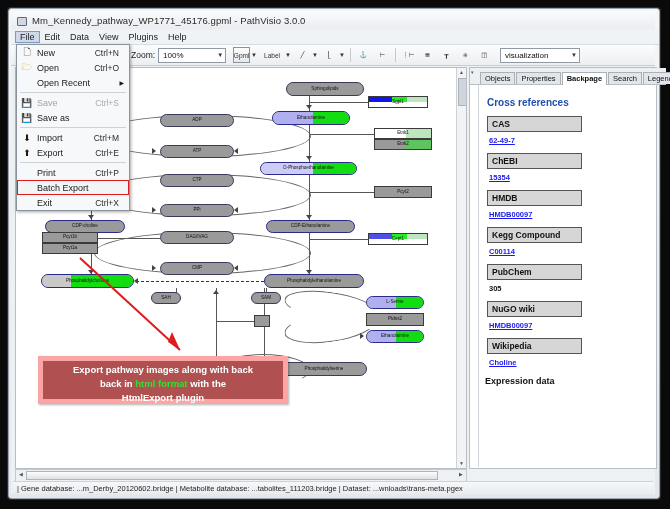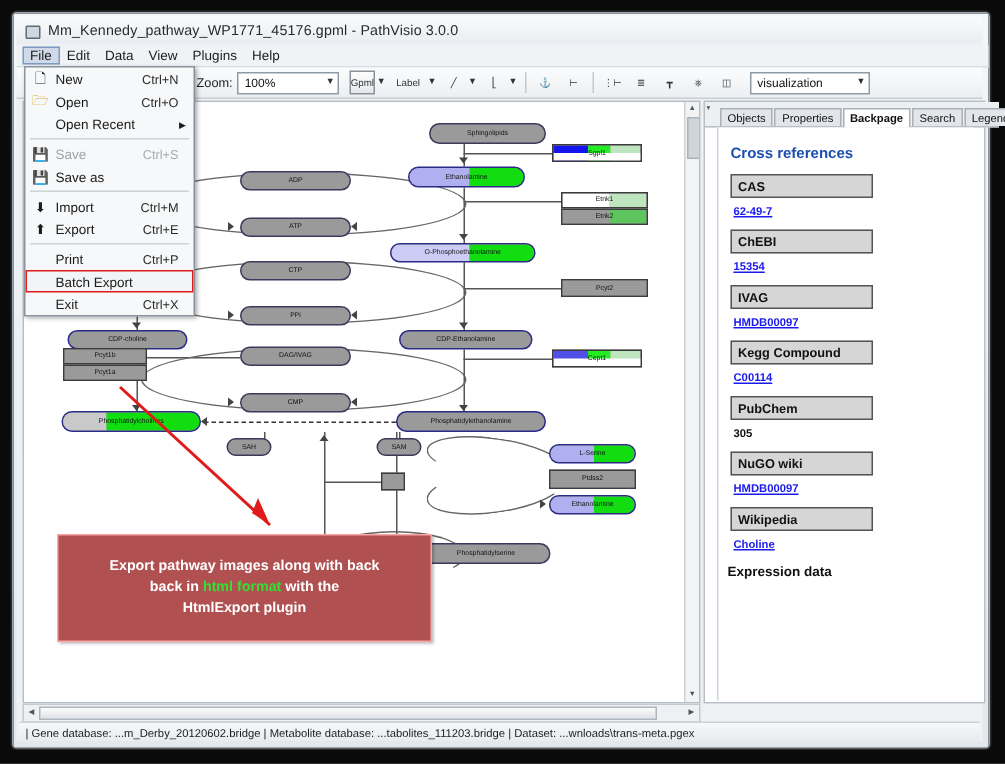--- a/index.html
+++ b/index.html
@@ -85,22 +85,22 @@
   .arrowlf{position:absolute;width:0;height:0;border-top:3px solid transparent;
       border-bottom:3px solid transparent;border-right:4px solid #444;}
   .loop{position:absolute;border:1.1px solid #666;border-radius:50%;background:transparent;}
   .curve{position:absolute;border:1.1px solid #666;background:transparent;border-radius:50%;}
   .dashline{position:absolute;height:0;border-top:1.1px dashed #333;}
 
   
   .sel-h{position:absolute;width:3.4px;height:3.4px;background:#ffe600;border:1px solid #333;}
 
   
-  .callout{position:absolute;left:22px;top:288px;width:250px;height:72px;
-      background:#b05050;border:1px solid #fca5a5;color:#fff;display:flex;align-items:center;
+  .callout{position:absolute;left:22px;top:288px;width:250px;height:48px;
+      background:#b05050;border:5px solid #fca5a5;color:#fff;display:flex;
       justify-content:center;text-align:center;font-size:9.5px;font-weight:bold;line-height:1.45;
       padding:2px 6px;box-sizing:border-box;z-index:20;box-shadow:1px 1px 2px rgba(0,0,0,.3);}
   .callout .hl{color:#33e033;}
   .redarrow{position:absolute;z-index:19;}
 
   
   .sidepanel{position:absolute;left:458px;top:56px;width:186px;height:400px;
       background:#ffffff;border:1px solid #b7bec5;}
   .tabstrip{position:absolute;left:0;top:0;width:186px;height:16px;background:#edf0f3;
       display:flex;align-items:flex-end;padding-left:10px;border-bottom:1px solid #b7bec5;}
@@ -485,21 +485,21 @@
      </div>
      <div class="panel-body">
        <div class="xref-title">Cross references</div>
 
        <div class="xref-hdr">CAS</div>
        <div class="xref-val">62-49-7</div>
 
        <div class="xref-hdr">ChEBI</div>
        <div class="xref-val">15354</div>
 
-       <div class="xref-hdr">IVAG</div>
+       <div class="xref-hdr">HMDB</div>
        <div class="xref-val">HMDB00097</div>
 
        <div class="xref-hdr">Kegg Compound</div>
        <div class="xref-val">C00114</div>
 
        <div class="xref-hdr">PubChem</div>
        <div class="xref-val plain">305</div>
 
        <div class="xref-hdr">NuGO wiki</div>
        <div class="xref-val">HMDB00097</div>

